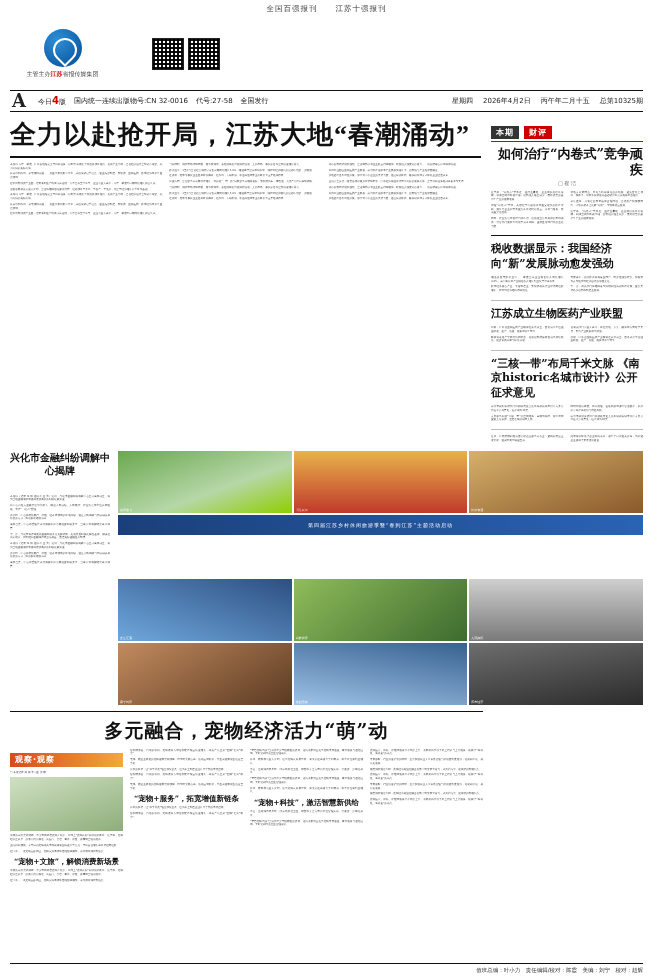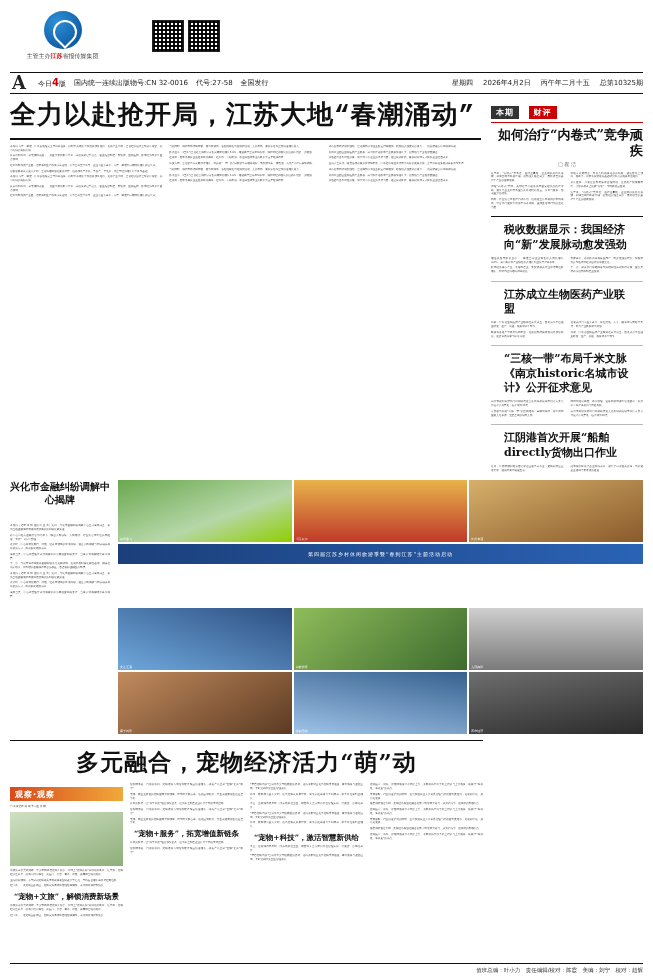--- a/index.html
+++ b/index.html
@@ -57,45 +57,45 @@
     font-size:18px;font-weight:bold;line-height:1;padding:0 4px 0 2px;
   }
   .infobar .seg{white-space:nowrap;}
   .infobar .seg.em b{font-size:10px;color:#c00;}
   .infobar .right{margin-left:auto;display:flex;gap:10px;text-align:right;}
 
   
   .lead-row{display:flex;margin-top:8px;gap:10px;}
   .lead-left{flex:1;}
   .lead-headline{
-    font-family:Liberation Mono, monospace;
+    font-family:Liberation Serif, serif;
     font-weight:bold;font-size:26px;letter-spacing:1px;line-height:1.15;
     border-bottom:2px solid #111;padding-bottom:6px;
   }
   .col-wrap{display:flex;gap:7px;margin-top:5px;}
   .col{flex:1;}
   .tiny-text{font-size:2.6px;line-height:1.45;color:#4a4a4a;text-align:justify;}
   .tiny-text p{margin:0 0 2px 0;}
 
   
   .rail{width:152px;flex:0 0 152px;}
   .rail-badge{
     display:inline-block;background:#c00;color:#fff;font-size:8px;font-weight:bold;
     padding:1px 5px;letter-spacing:1px;
   }
-  .rail-badge-row{border-bottom:1px solid #c00;padding-bottom:2px;margin-bottom:4px;font-family:Liberation Mono, monospace;}
+  .rail-badge-row{border-bottom:1px solid #c00;padding-bottom:2px;margin-bottom:4px;}
   .rail-badge-row .dark{background:#333;}
   .rail-h{
     font-family:"DejaVu Serif","Liberation Serif",serif;
     font-size:13px;font-weight:bold;line-height:1.25;text-align:right;margin:2px 0 1px;
   }
   .rail-by{font-size:5px;text-align:center;color:#666;margin-bottom:3px;}
   .rail-sub{
     font-family:"DejaVu Serif","Liberation Serif",serif;
-    font-size:11px;font-weight:bold;line-height:1.3;margin:6px 13px 3px;
+    font-size:11px;font-weight:bold;line-height:1.3;margin:6px 0 3px;
   }
   .hr-thin{border-top:1px solid #bbb;margin:5px 0;}
   .hr-dark{border-top:1px solid #111;margin:5px 0;}
 
   
   .mid{display:flex;gap:8px;margin-top:6px;}
   .mid-left{width:100px;flex:0 0 100px;}
   .mid-center{flex:1;}
   .sec-h{
     font-family:"DejaVu Serif","Liberation Serif",serif;
@@ -116,21 +116,21 @@
   .p8{background:linear-gradient(190deg,#37618f,#9fc3e8);}
   .p9{background:linear-gradient(170deg,#6e6e6e,#2b2b2b);}
   .banner{
     grid-column:1 / span 3;height:20px;background:linear-gradient(90deg,#1b3f7a,#2a63b5);
     color:#fff;font-size:5px;display:flex;align-items:center;justify-content:center;letter-spacing:1px;
   }
 
   
   .feature-h{
     font-family:"DejaVu Serif","Liberation Serif",serif;
-    font-weight:bold;font-size:23px;text-align:center;letter-spacing:1px;
+    font-weight:bold;font-size:19px;text-align:center;letter-spacing:1px;
     border-top:1px solid #111;padding-top:6px;margin-top:6px;
   }
   .flag{
     margin:4px 0;height:14px;background:linear-gradient(90deg,#d84a1b,#f0a93b);
     color:#fff;font-size:8px;font-weight:bold;display:flex;align-items:center;
     padding-left:5px;letter-spacing:1px;
   }
   .sub-h{
     font-family:"DejaVu Serif","Liberation Serif",serif;
     font-weight:bold;font-size:7.5px;text-align:center;margin:4px 0 2px;
@@ -142,20 +142,24 @@
     position:absolute;left:10px;right:10px;bottom:4px;
     border-top:1px solid #111;padding-top:3px;
     font-size:5.5px;color:#333;text-align:right;
   }
 </style>
 </head>
 <body>
 
 <div class="page">
 
+  <div class="topstrip">
+    <span>全国百强报刊</span>
+    <span>江苏十强报刊</span>
+  </div>
 
   <div class="masthead">
     <div class="logo-block">
       <div class="logo-circle"></div>
       <div class="logo-caption">
         <span>主管主办</span><span class="red">江苏</span><span>省报传媒集团</span>
       </div>
     </div>
     <div class="qr-block">
       <div class="qr"></div>
@@ -266,21 +270,20 @@
           <p>南京市规划资源部门日前就历史文化名城相关城市设计方案公开征求公众意见，征求期为30天。</p>
           <p>方案提出构建“三核一带”的空间结构，串联明城墙、秦淮河等重要文化资源，塑造连续的城市文脉。</p>
         </div>
         <div class="col tiny-text">
           <p>同时对建筑高度、街巷肌理、色彩风貌等提出管控要求，以保护古城整体格局与历史风貌。</p>
           <p>南京市规划资源部门日前就历史文化名城相关城市设计方案公开征求公众意见，征求期为30天。</p>
         </div>
       </div>
 
       <div class="hr-thin"></div>
-      <div class="rail-sub">江阴港首次开展“船舶directly货物出口作业</div>
       <div class="col-wrap">
         <div class="col tiny-text">
           <p>近日，江阴港顺利完成首次船边直提出口作业，货物从港区直接装船，通关时间压缩逾五成。</p>
         </div>
         <div class="col tiny-text">
           <p>此举有效降低了企业物流成本，提升了口岸通关效率，为外贸企业提供了更便捷的通道。</p>
         </div>
       </div>
     </div>
   </div>

